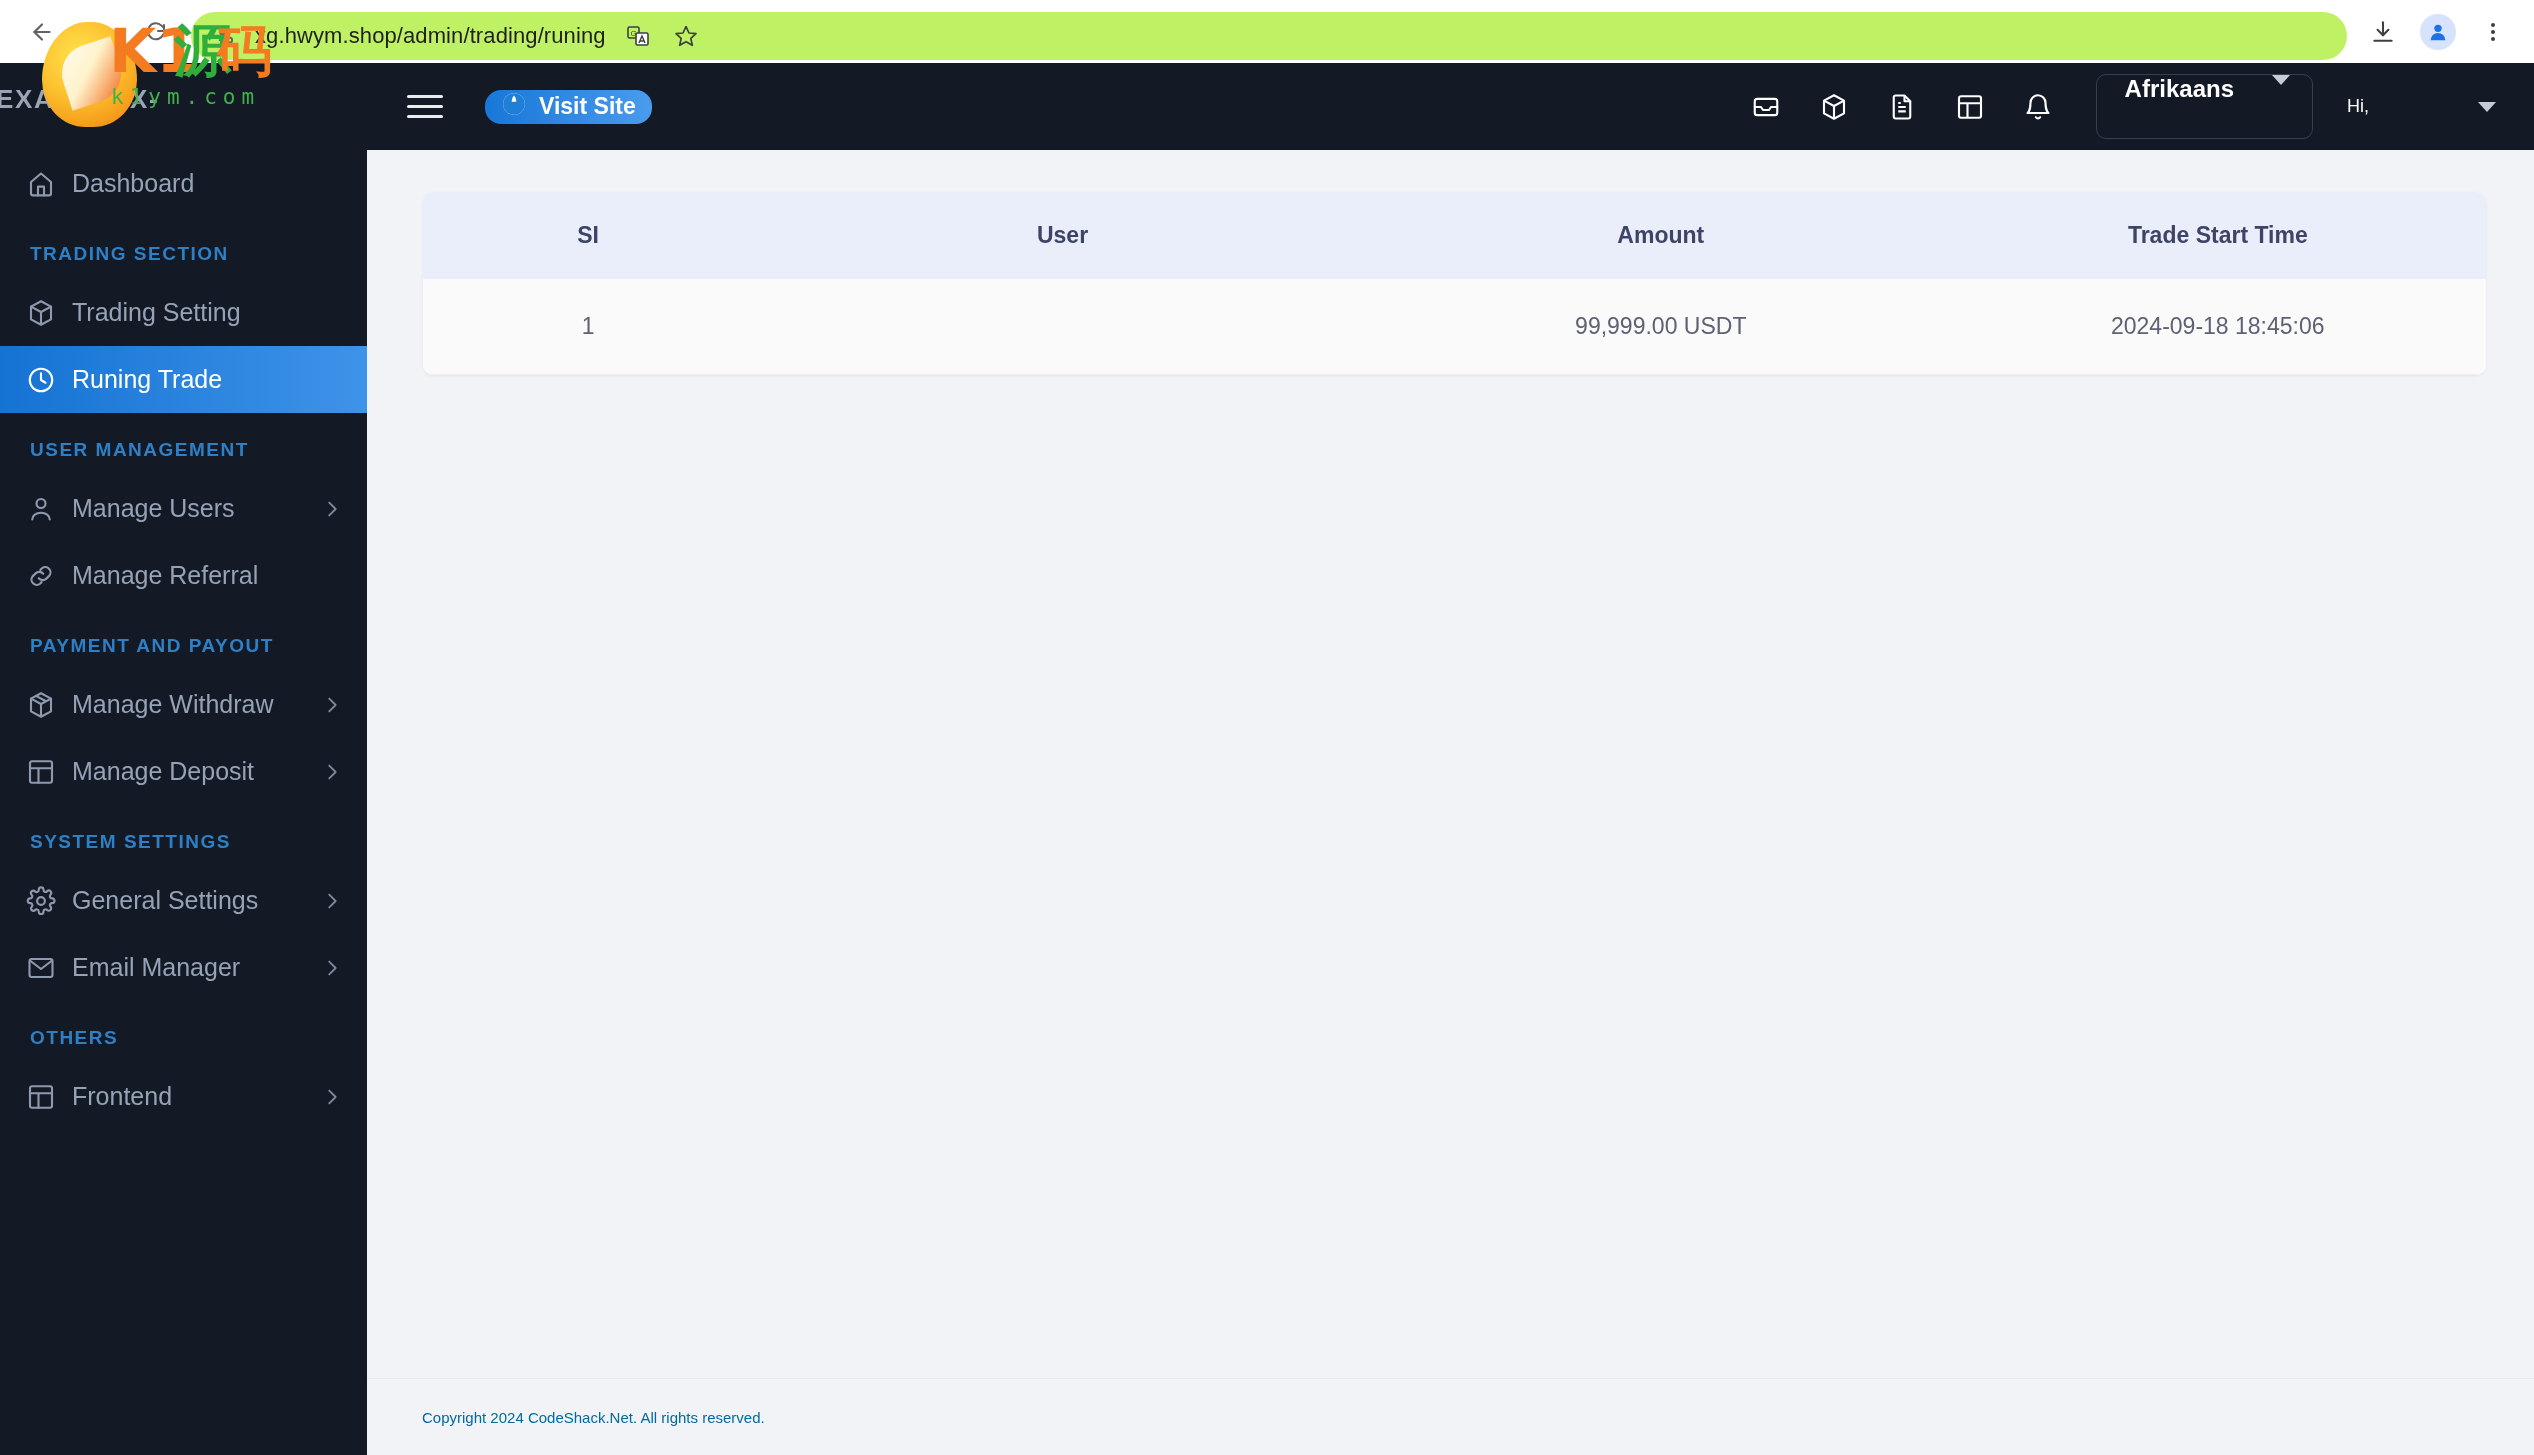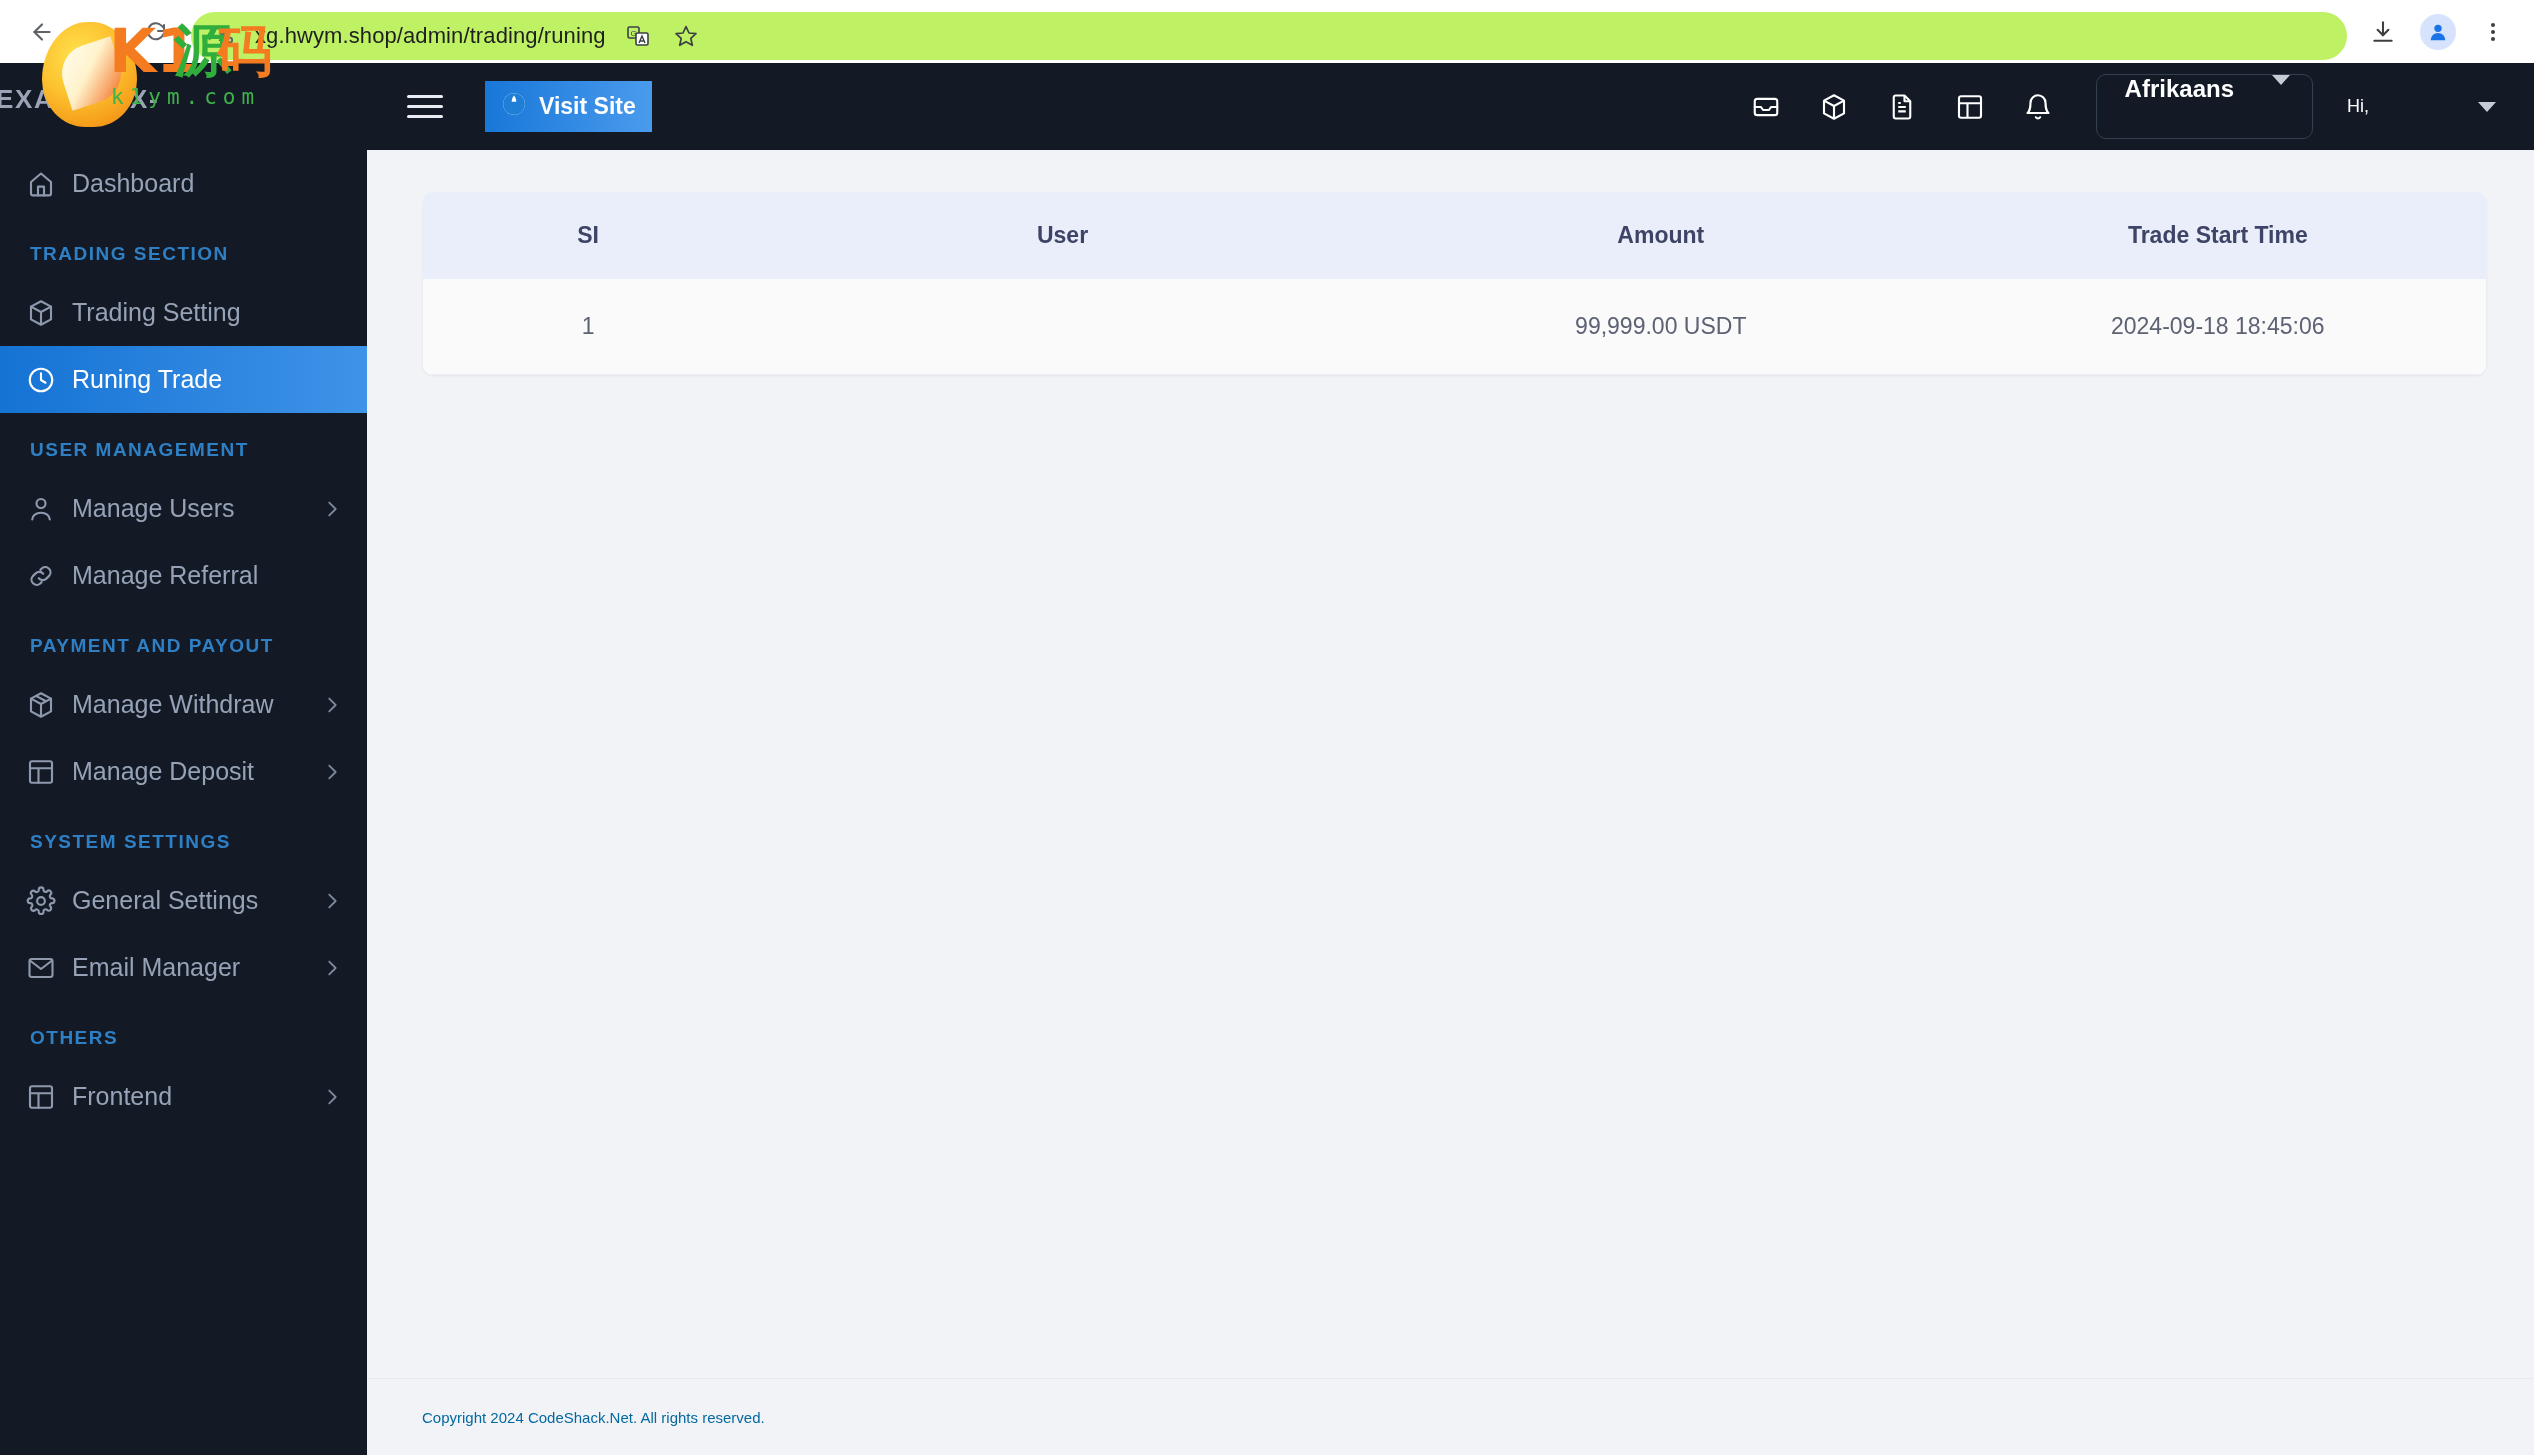--- a/index.html
+++ b/index.html
@@ -126,24 +126,24 @@
     display: flex; align-items: center;
     padding: 0 38px 0 40px;
   }
   .hamburger { width: 44px; height: 44px; display: flex; flex-direction: column; justify-content: center; gap: 7px; }
   .hamburger span { display: block; height: 3px; background: #e9ecf2; border-radius: 2px; }
   .hamburger span:nth-child(1) { width: 36px; }
   .hamburger span:nth-child(2) { width: 36px; }
   .hamburger span:nth-child(3) { width: 36px; }
   .visit-site {
     margin-left: 34px;
-    height: 51px;
+    height: 34px;
     display: flex; align-items: center; gap: 12px;
     background: linear-gradient(90deg, #1877d8 0%, #4a9bed 100%);
-    border-radius: 0;
+    border-radius: 16px;
     padding: 0 16px;
     color: #fff; font-size: 23px; font-weight: 700;
     border: none;
     font-family: "Liberation Sans", sans-serif;
   }
   .topbar-spacer { flex: 1; }
   .top-icons { display: flex; align-items: center; gap: 32px; color: #ffffff; }
   .top-ico { display: flex; align-items: center; justify-content: center; width: 36px; height: 36px; }
   .lang-select {
     margin-left: 40px;

